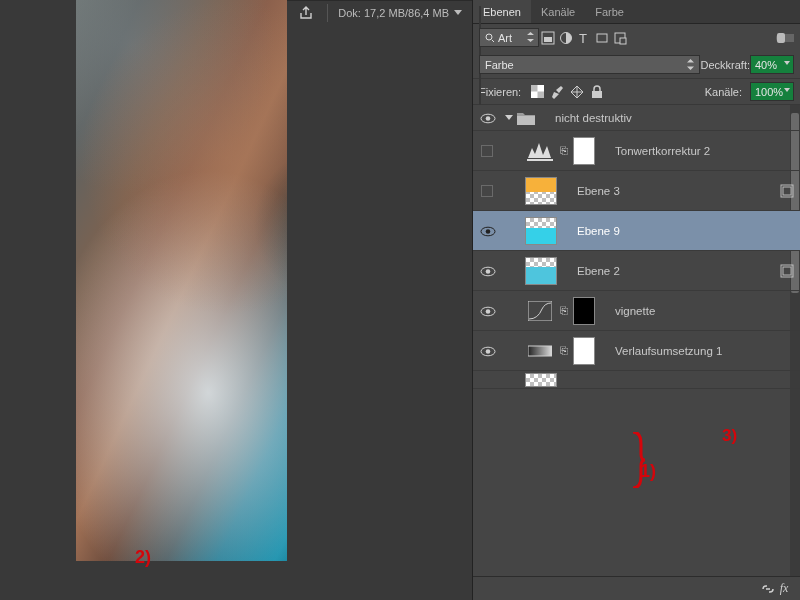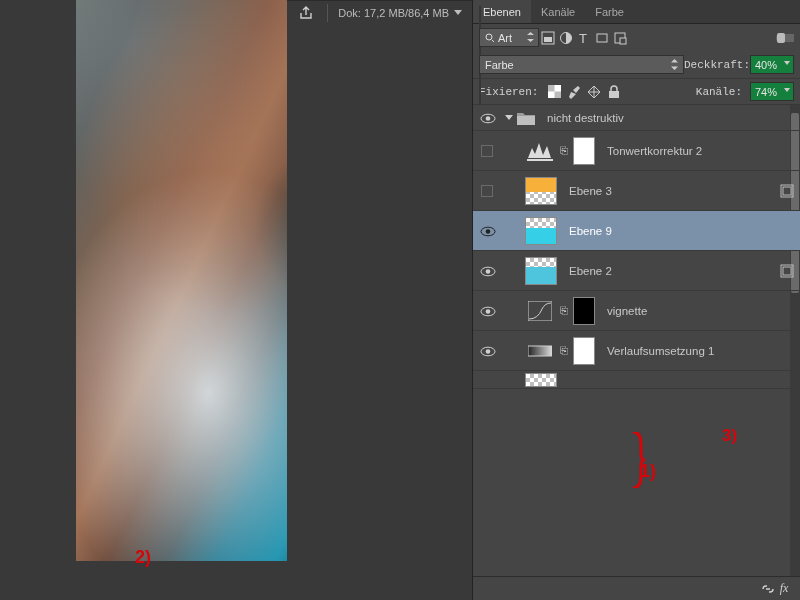--- a/index.html
+++ b/index.html
@@ -31,21 +31,21 @@
   .panel { flex:1; display:flex; flex-direction:column; }
   .tabs { display:flex; background:#393939; border-bottom:1px solid #252525; }
   .tab { padding:6px 10px 5px; color:#a8a8a8; font-size:11px; }
   .tab.active { background:#454545; color:#e2e2e2; }
 
   .row { display:flex; align-items:center; padding:4px 6px; }
   .select { background:#5b5b5b; border:1px solid #303030; height:19px; display:flex; align-items:center; padding:0 5px; color:#e4e4e4; position:relative; }
   .select .arr2 { position:absolute; right:4px; top:3px; }
   .select.small { width:60px; }
   .select.mode { flex:1; }
-  .lbl { color:#d2d2d2; font-size:11px;font-family:Liberation Mono, monospace; }
+  .lbl { color:#d2d2d2; font-size:11px; }
   .numbox { background:#15803d; border:1px solid #303030; height:19px; width:44px; color:#e4e4e4; padding:0 4px; display:flex; align-items:center; position:relative; }
   .numbox .arr { position:absolute; right:3px; top:5px; width:0;height:0;border-left:3px solid transparent;border-right:3px solid transparent;border-top:4px solid #ccc;}
 
   .iconbtn { width:18px;height:18px; display:flex;align-items:center;justify-content:center; }
 
   .lock-row { display:flex; align-items:center; padding:3px 6px; gap:8px; border-top:1px solid #383838; border-bottom:1px solid #383838;}
   .lock-icons { display:flex; gap:4px; }
   .lock-icons span { width:16px;height:16px; display:flex;align-items:center;justify-content:center; }
 
   .layers { flex:1; overflow:hidden; background:#454545; position:relative; }
@@ -61,21 +61,21 @@
     linear-gradient(45deg,#bfbfbf 25%,transparent 25%,transparent 75%,#bfbfbf 75%),
     linear-gradient(45deg,#bfbfbf 25%,transparent 25%,transparent 75%,#bfbfbf 75%);
     background-size:8px 8px; background-position:0 0,4px 4px; position:relative; }
   .thumb.orange::after{content:"";position:absolute;inset:0;background:linear-gradient(180deg,#f7b13a 0%,#f7b13a 55%,transparent 55%);}
   .thumb.teal::after{content:"";position:absolute;inset:0;background:linear-gradient(180deg,transparent 0%,transparent 40%,#35d0e8 40%);}
   .thumb.teal2::after{content:"";position:absolute;inset:0;background:linear-gradient(180deg,transparent 0%,transparent 35%,#4ec5dd 35%);}
   .mask { width:22px; height:28px; border:1px solid #888; }
   .mask.white{background:#fff;} .mask.black{background:#000;}
   .adj-icon { width:30px; height:28px; display:flex; align-items:center; justify-content:center; }
   .link { width:10px; display:flex; justify-content:center; color:#ddd; font-size:10px;}
-  .layer-name { margin-left:12px; font-size:11.5px; }
+  .layer-name { margin-left:20px; font-size:11.5px; }
   .right-icon { margin-left:auto; opacity:.85; }
   .folder-tri { margin:0 4px; width:0;height:0;border-left:4px solid transparent;border-right:4px solid transparent;border-top:5px solid #cfcfcf; transform:rotate(0); }
   .folder { width:18px;height:14px; }
 
   .bottombar { height:24px; background:#454545; border-top:1px solid #2c2c2c; display:flex; align-items:center; justify-content:flex-end; padding:0 8px; }
   .bottombar span { width:16px;height:16px; display:flex;align-items:center;justify-content:center; }
   .scroll-track { position:absolute; right:0; top:0; bottom:0; width:10px; background:#3b3b3b; }
   .scroll-thumb { position:absolute; right:1px; top:8px; width:8px; height:180px; background:#6a6a6a; border-radius:2px;}
 
   svg { display:block; }
@@ -199,21 +199,21 @@
           </span>
         <span>
             <svg width="12" height="14">
               <rect x="1" y="6" width="10" height="7" fill="#ccc"></rect>
               <path fill="none" stroke="#ccc" stroke-width="1.5" d="M3 6V4a3 3 0 0 1 6 0v2"></path>
             </svg>
           </span>
       </div>
       <span class="lbl" style="margin-left:auto">Kanäle:</span>
       <div class="numbox">
-          <span>74%</span>
+          <span>100%</span>
           <span class="arr"></span>
         </div>
     </div>
 
     <div class="layers">
       <div class="scroll-track">
           <div class="scroll-thumb"></div>
         </div>
 
       <div class="layer-row group">

